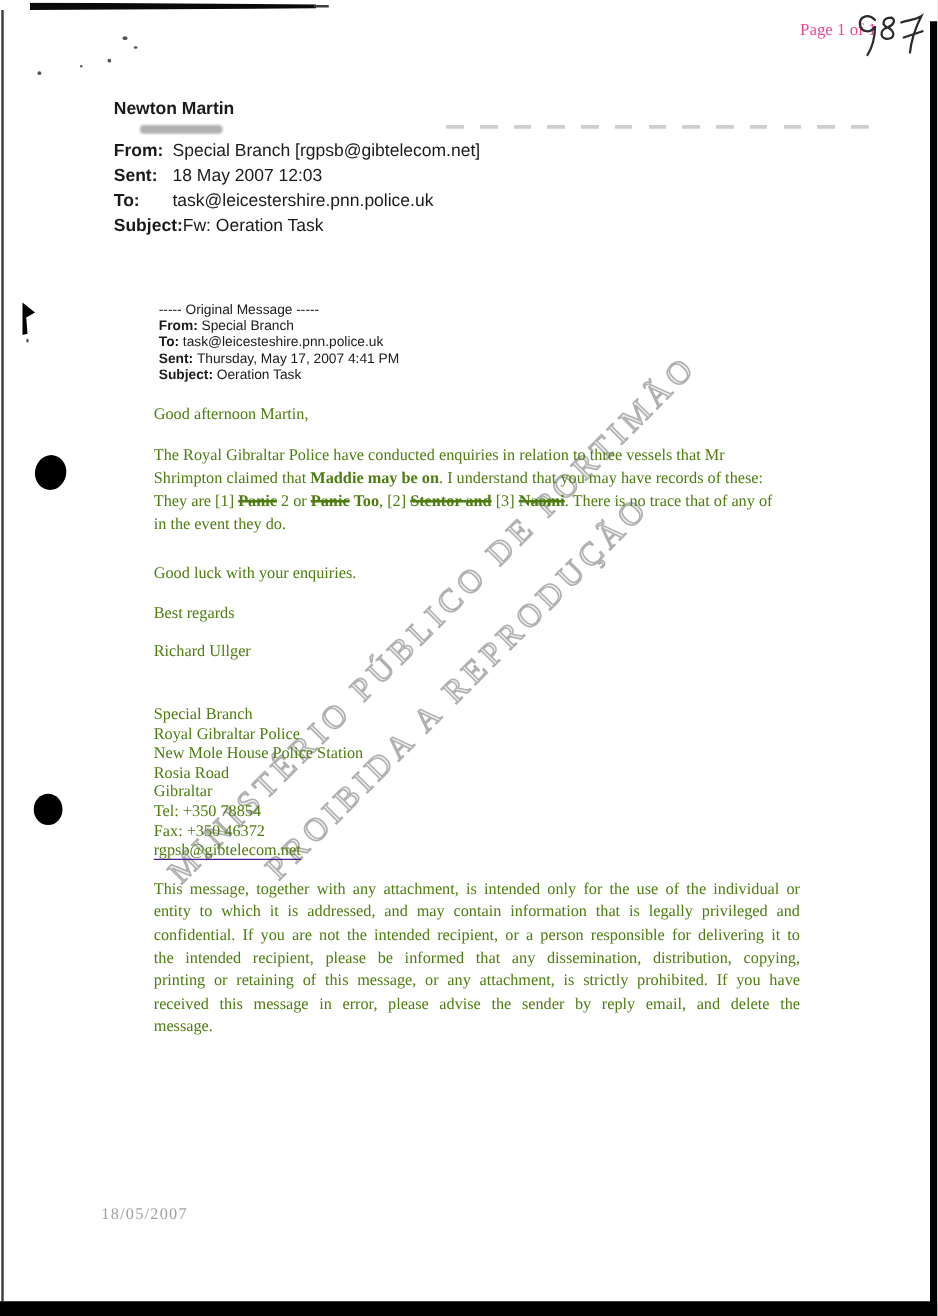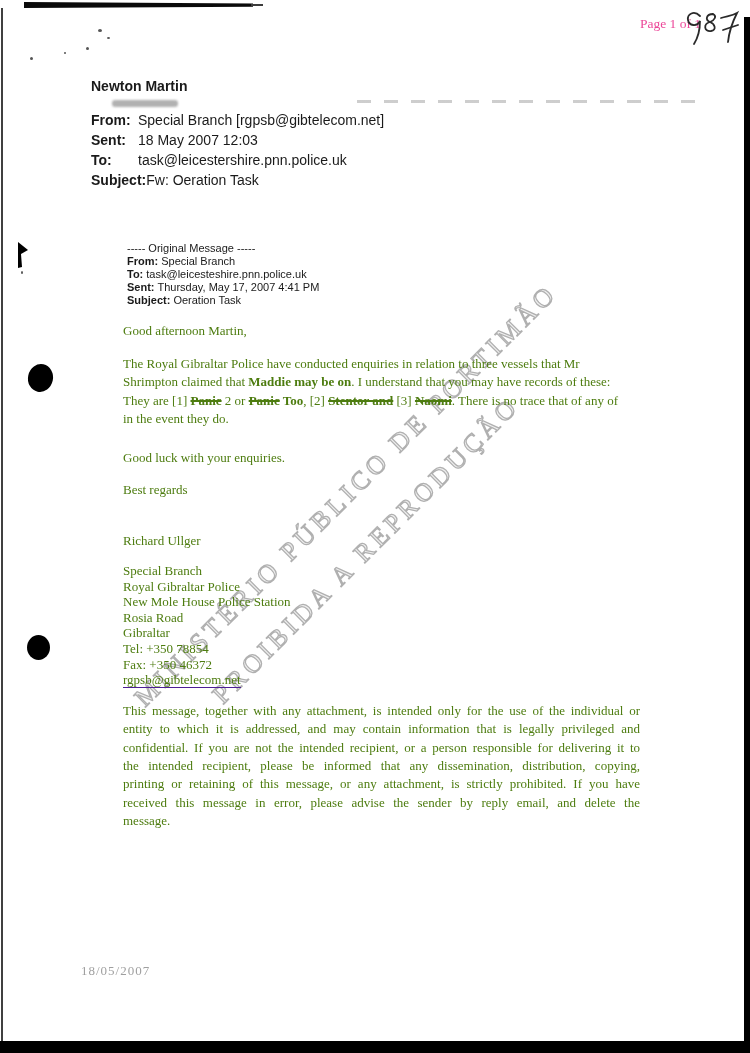--- a/index.html
+++ b/index.html
@@ -91,21 +91,21 @@
 
   <div class="para serif bodytxt content" style="top:355px;">
     <div>The Royal Gibraltar Police have conducted enquiries in relation to three vessels that Mr</div>
     <div><span>Shrimpton claimed that </span><span class="b">Maddie may be on</span><span>. I understand that you may have records of these:</span></div>
     <div><span>They are [1] </span><span class="b strike">Panic</span><span> 2 or </span><span class="b strike">Panic</span><span class="b"> Too</span><span>, [2] </span><span class="b strike">Stentor and</span><span> [3] </span><span class="b strike">Naomi</span><span>. There is no trace that of any of</span></div>
     <div>in the event they do.</div>
   </div>
 
   <div class="abs serif bodytxt content" style="left:123px;top:450px;">Good luck with your enquiries.</div>
   <div class="abs serif bodytxt content" style="left:123px;top:482px;">Best regards</div>
-  <div class="abs serif bodytxt content" style="left:123px;top:513px;margin-top:20px;">Richard Ullger</div>
+  <div class="abs serif bodytxt content" style="left:123px;top:513px;">Richard Ullger</div>
 
   <div class="sig serif bodytxt content" style="top:563px;">
     <div>Special Branch</div>
     <div>Royal Gibraltar Police</div>
     <div>New Mole House Police Station</div>
     <div>Rosia Road</div>
     <div>Gibraltar</div>
     <div>Tel: +350 78854</div>
     <div>Fax: +350 46372</div>
     <div><span class="email-underline">rgpsb@gibtelecom.net</span></div>

